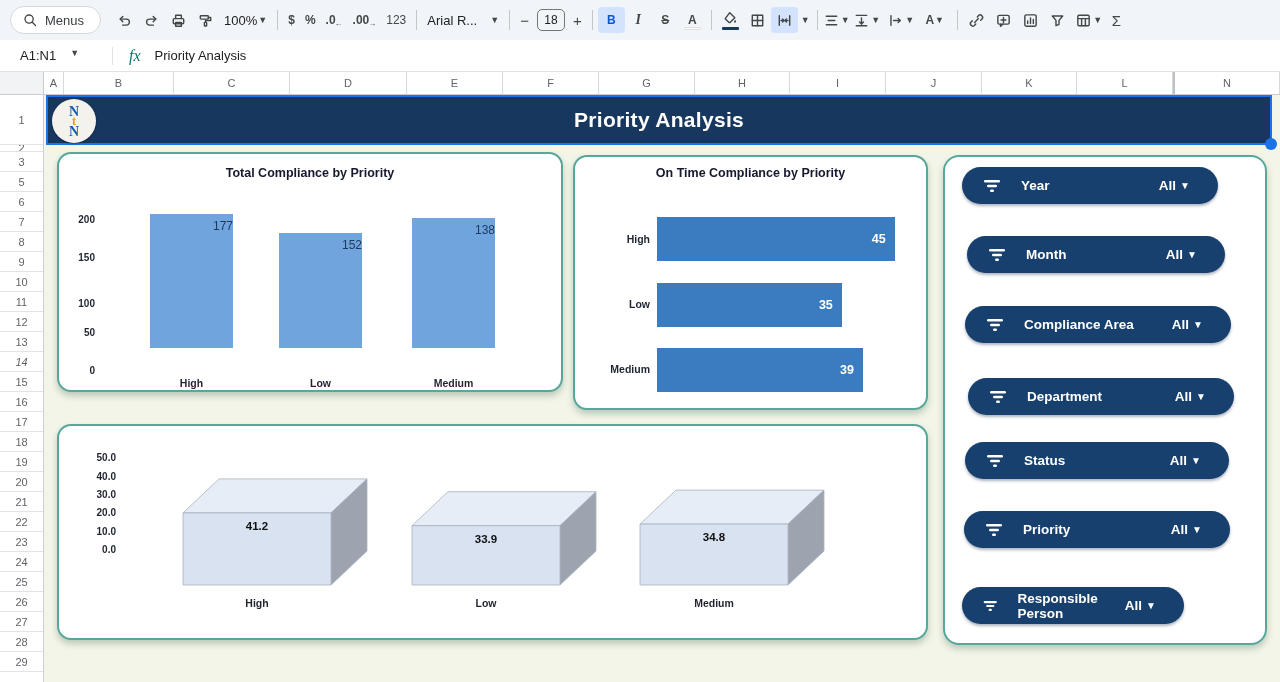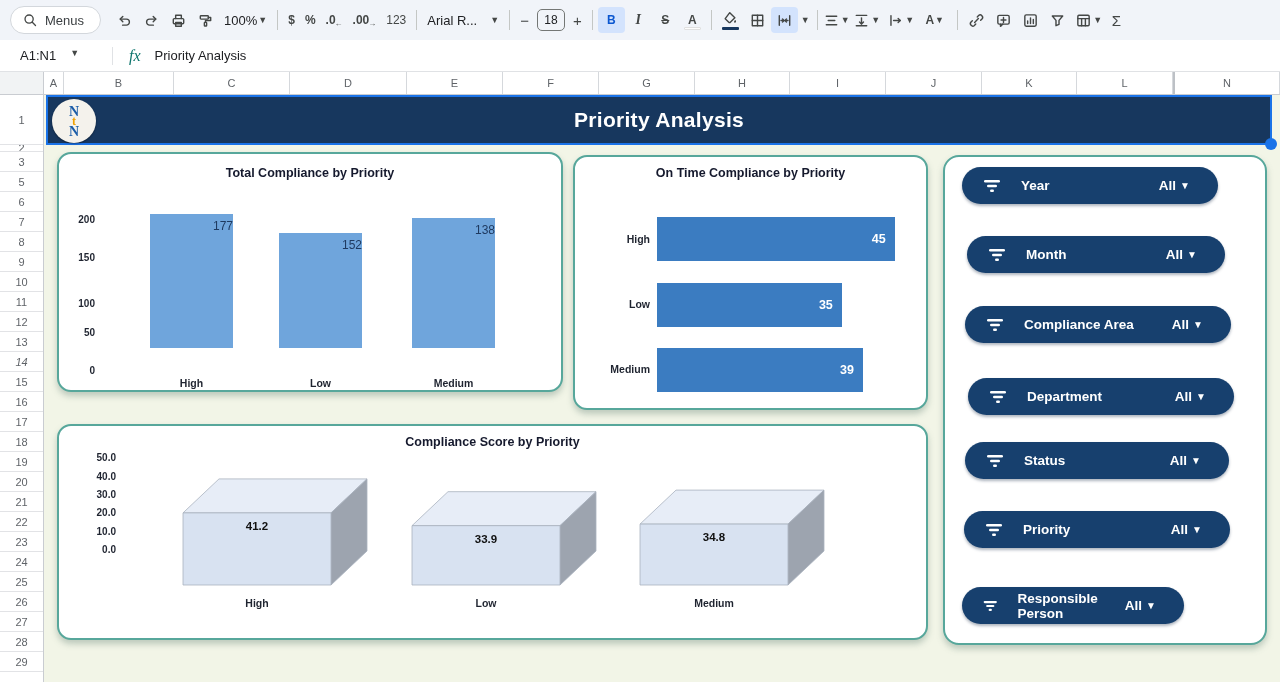--- a/index.html
+++ b/index.html
@@ -373,21 +373,20 @@
         </div>
       <div class="c2-bar" style="top: 126px; width: 184.8px;">
           <span class="c2-val">35</span>
         </div>
       <div class="c2-bar" style="top: 191px; width: 205.9px;">
           <span class="c2-val">39</span>
         </div>
     </div>
 
     <div class="card card3">
-      <div class="chart-title c3-title">Compliance Score by Priority</div>
       <div class="ytick" style="top:26px;  left:15px;">50.0</div>
       <div class="ytick" style="top:45px;  left:15px;">40.0</div>
       <div class="ytick" style="top:63px;  left:15px;">30.0</div>
       <div class="ytick" style="top:81px;  left:15px;">20.0</div>
       <div class="ytick" style="top:100px; left:15px;">10.0</div>
       <div class="ytick" style="top:118px; left:15px;">0.0</div>
       <svg class="c3-svg" id="c3svg" width="871" height="216">
           <polygon points="124,86.89999999999999 272,86.89999999999999 308,52.89999999999999 160,52.89999999999999" fill="#E7EDF7" stroke="#A9B2BF" stroke-width="0.8"></polygon>
           <polygon points="272,86.89999999999999 308,52.89999999999999 308,125 272,159" fill="#9DA4AF" stroke="#A9B2BF" stroke-width="0.8"></polygon>
           <polygon points="124,86.89999999999999 272,86.89999999999999 272,159 124,159" fill="#D8E2F1" stroke="#A9B2BF" stroke-width="0.8"></polygon>

